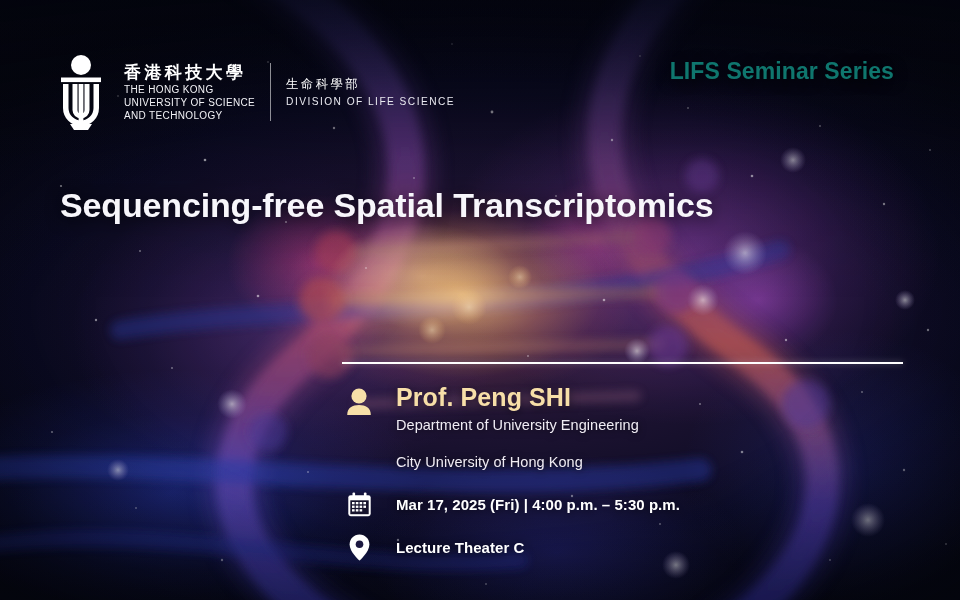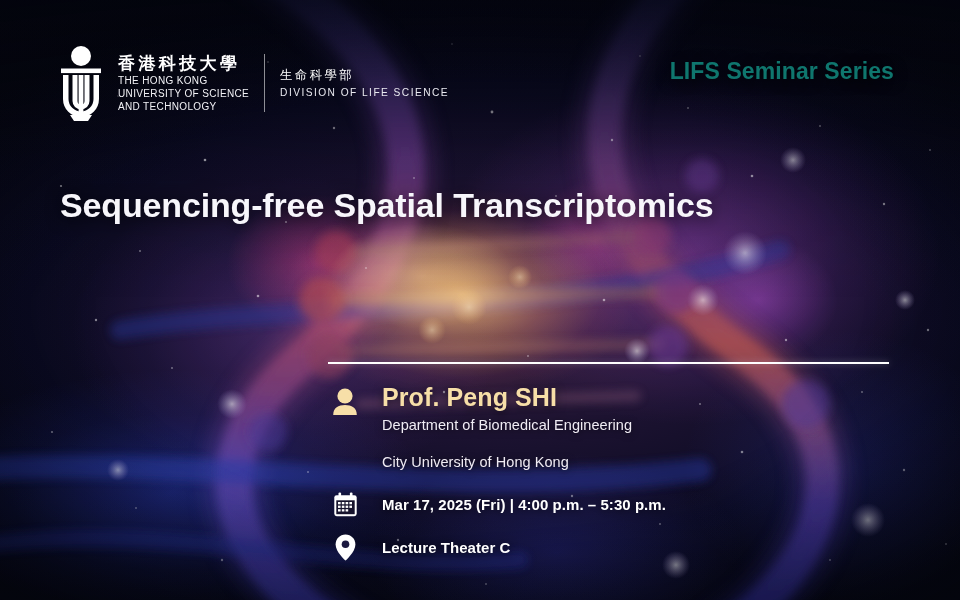--- a/index.html
+++ b/index.html
@@ -74,22 +74,22 @@
     background:
       radial-gradient(ellipse 95% 85% at 50% 50%, rgba(0,0,0,0) 42%, rgba(3,4,12,.55) 82%, rgba(3,4,12,.85) 100%),
       linear-gradient(180deg, rgba(3,4,14,.72) 0%, rgba(3,4,14,.10) 26%, rgba(0,0,0,0) 50%);
   }
 
   
   .content { position:absolute; inset:0; }
 
   
   .logo-lockup {
-    position:absolute; left:58px; top:45px;
-    display:flex; align-items:center; gap:14px;
+    position:absolute; left:58px; top:54px;
+    display:flex; align-items:center; gap:20px;
   }
   .logo-mark { width:46px; height:76px; flex:none; }
   .logo-mark svg { display:block; width:100%; height:100%; }
 
   .logo-words { display:flex; align-items:center; gap:15px; }
 
   .uni-block { color:#fff; }
   .uni-zh {
     font-size:17px; font-weight:700; letter-spacing:3.4px;
     line-height:1.26; white-space:nowrap;
@@ -124,21 +124,21 @@
   
   .talk-title {
     position:absolute; left:60px; top:186px;
     font-size:34px; font-weight:700; color:#f7f6fb;
     letter-spacing:-.15px; white-space:nowrap;
     text-shadow:0 2px 16px rgba(0,0,0,.70);
     text-align:center;
   }
 
   
-  .details { position:absolute; left:328px; top:362px; width:562px; }
+  .details { position:absolute; left:342px; top:362px; width:562px; }
 
   .details-rule {
     width:561px; height:2px; background:#ffffff;
     box-shadow:0 0 6px rgba(255,255,255,.35);
   }
 
   .detail-row { display:flex; align-items:flex-start; }
 
   .row-speaker { margin-top:19px; }
   .row-date    { margin-top:20px; align-items:center; }
@@ -361,21 +361,21 @@
 
       <div class="detail-row row-speaker">
         <div class="detail-icon">
           <svg width="26" height="28" viewBox="0 0 26 28">
             <circle cx="13" cy="8" r="7.6" fill="#f7dfa8"></circle>
             <path d="M1.2,27 C1.2,19.6 6.5,17 13,17 C19.5,17 24.8,19.6 24.8,27 Z" fill="#f7dfa8"></path>
           </svg>
         </div>
         <div class="detail-body">
           <div class="speaker-name">Prof. Peng SHI</div>
-          <div class="speaker-line">Department of Biomedical Engineering</div>
+          <div class="speaker-line">Department of University Engineering</div>
           <div class="speaker-line">City University of Hong Kong</div>
         </div>
       </div>
 
       <div class="detail-row row-date">
         <div class="detail-icon">
           <svg width="25" height="25" viewBox="0 0 25 25">
             <rect x="5.5" y="0.5" width="2.6" height="4.6" rx="1.1" fill="#ffffff"></rect>
             <rect x="16.9" y="0.5" width="2.6" height="4.6" rx="1.1" fill="#ffffff"></rect>
             <rect x="1.3" y="3.2" width="22.4" height="21" rx="2.4" fill="#ffffff"></rect>

